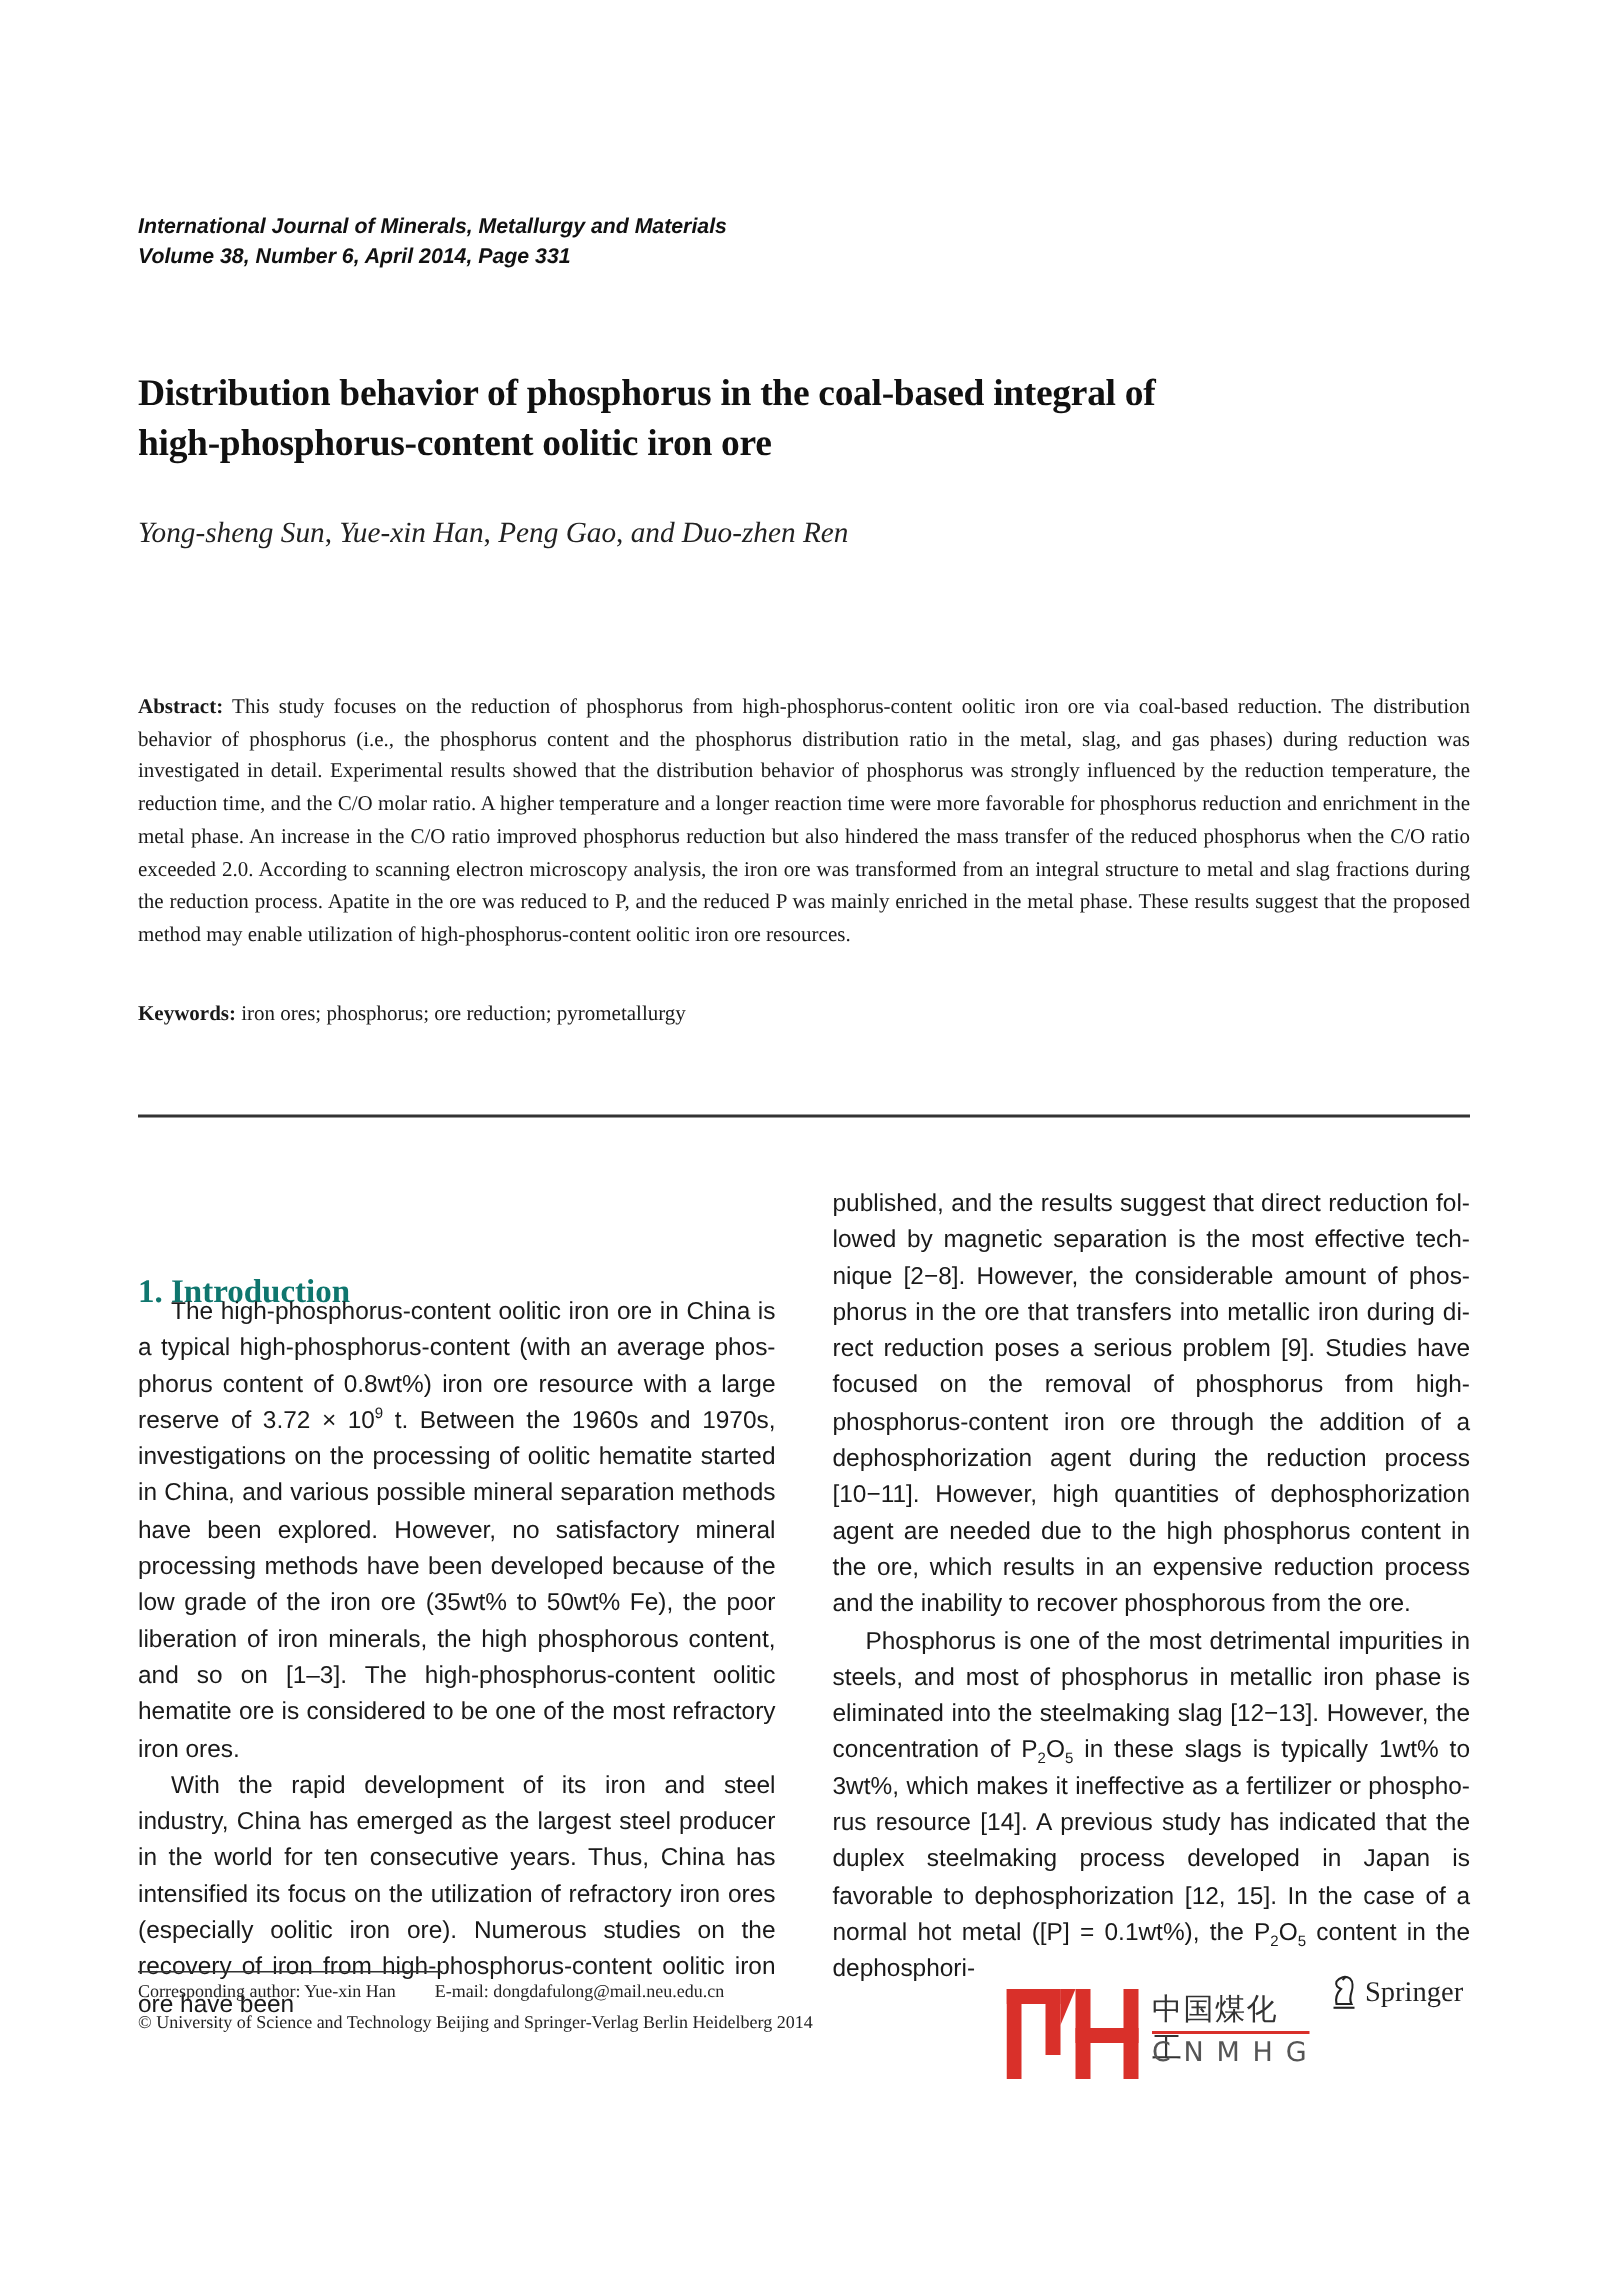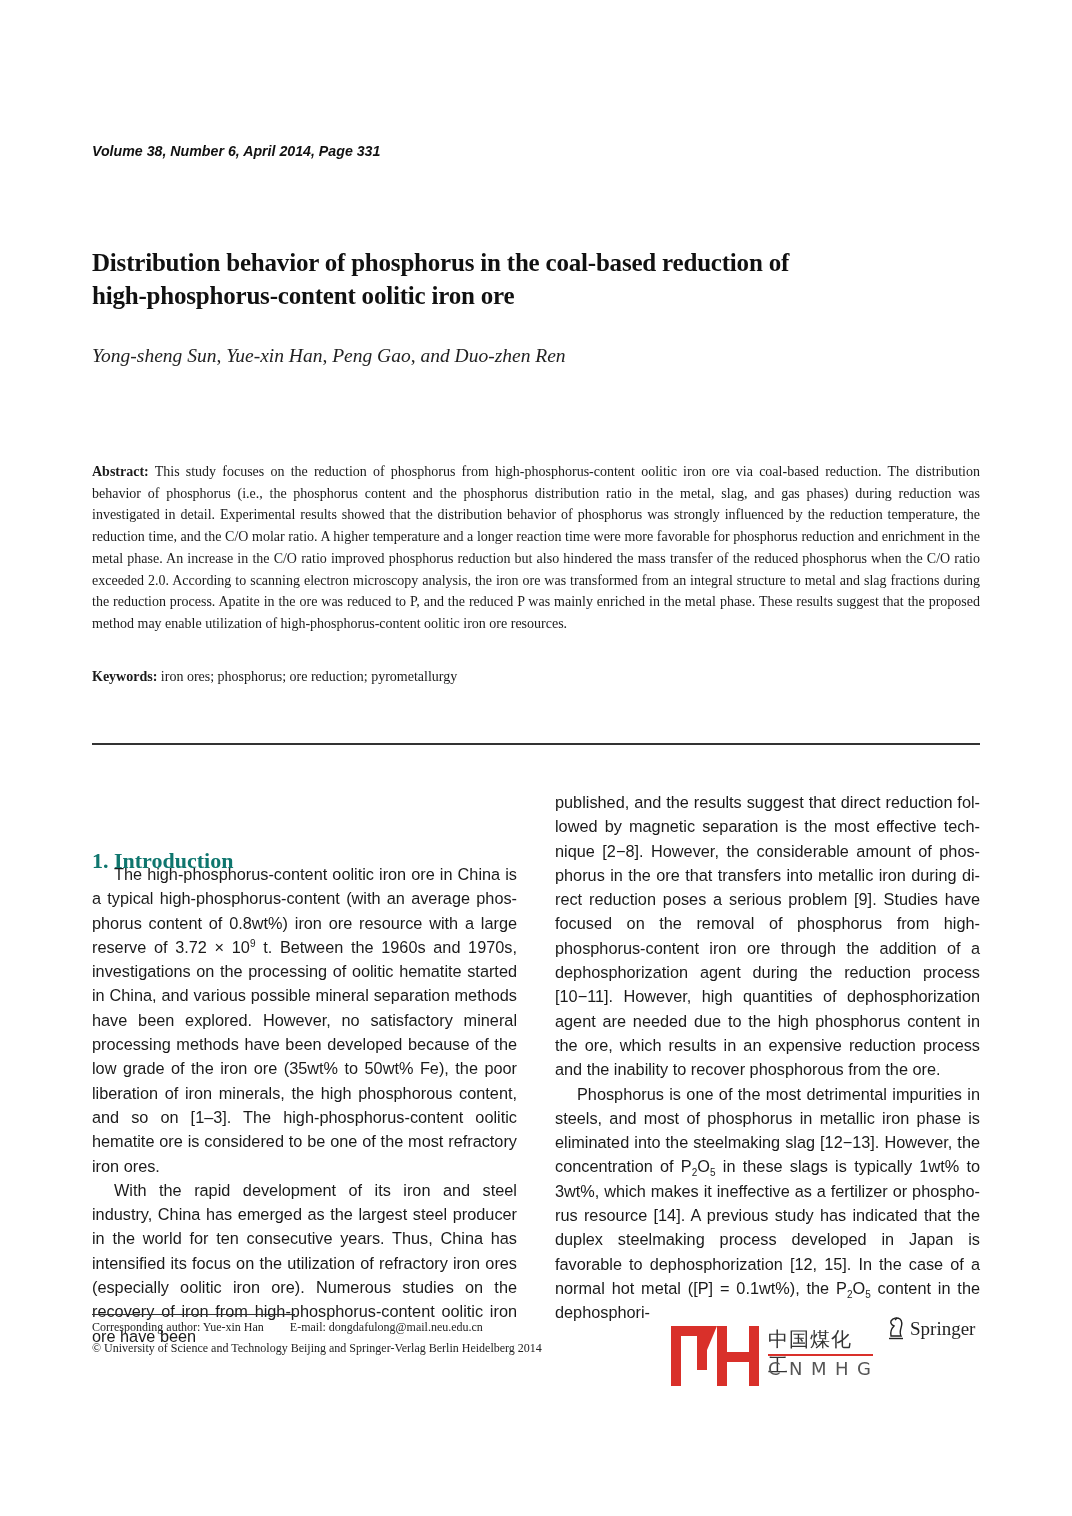--- a/index.html
+++ b/index.html
@@ -31,25 +31,26 @@
   .cn-line { position: absolute; left: 97px; top: 28px; width: 105px; height: 2px; background: #d9302a; }
   .cn-latin { position: absolute; left: 97px; top: 30px; font-family: "DejaVu Sans", sans-serif; font-size: 18px; line-height: 26px; color: #555; letter-spacing: 8.5px; }
   .springer { left: 886px; top: 1316px; height: 30px; }
   .springer .horse { position: absolute; left: 0; top: 0; }
   .springer .word { position: absolute; left: 24px; top: 1px; font-family: "Liberation Serif", serif; font-size: 19px; line-height: 24px; color: #222; }
 </style>
 </head>
 <body>
 
 <div class="abs journal">
+  <div class="it">International Journal of Minerals, Metallurgy and Materials</div>
   <div class="it"><span>Volume 38</span><span>, </span><span>Number 6</span><span>, </span><span>April 2014</span><span>, </span><span>Page 331</span></div>
 </div>
 
 <div class="abs title">
-  <div>Distribution behavior of phosphorus in the coal-based reduction of</div>
+  <div>Distribution behavior of phosphorus in the coal-based integral of</div>
   <div>high-phosphorus-content oolitic iron ore</div>
 </div>
 
 <div class="abs authors">
   <span>Yong-sheng Sun</span><span class="sep">, </span><span>Yue-xin Han</span><span class="sep">, </span><span>Peng Gao</span><span class="sep">, </span><span>and Duo-zhen Ren</span>
 </div>
 
 <div class="abs affil">
 </div>
 

